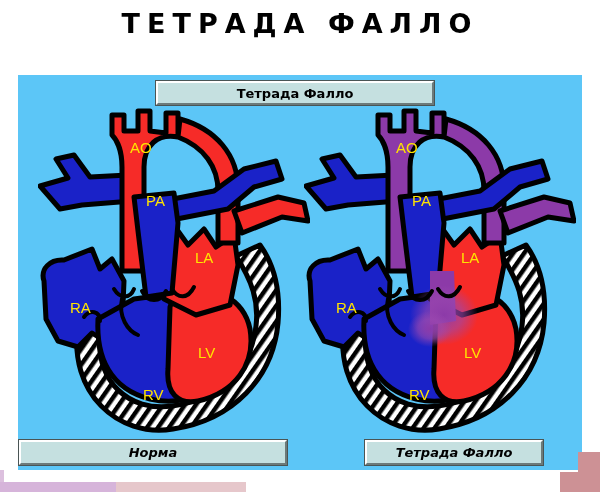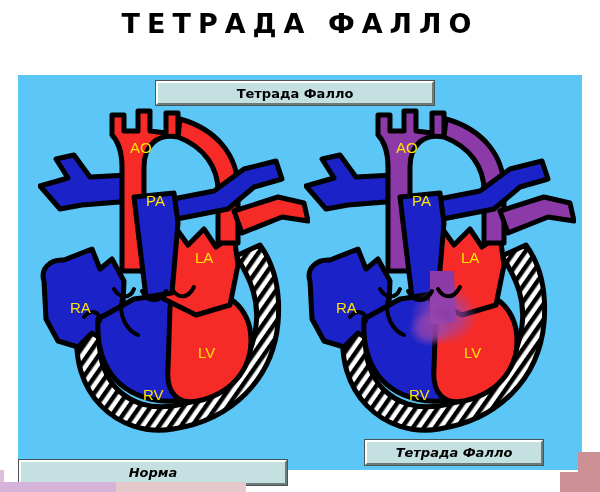--- a/index.html
+++ b/index.html
@@ -48,21 +48,20 @@
   }
   .box-header{
     left:138px; top:6px; width:278px; height:24px;
     font-size:13px; font-weight:bold;
     font-family:"DejaVu Sans", sans-serif;
   }
   .box-cap-left{
     left:1px; top:365px; width:268px; height:25px;
     font-size:13px; font-weight:bold; font-style:italic;
     font-family:"DejaVu Sans", sans-serif;
-    margin-top:20px;
   }
   .box-cap-right{
     left:347px; top:365px; width:178px; height:25px;
     font-size:13px; font-weight:bold; font-style:italic;
     font-family:"DejaVu Sans", sans-serif;
   }
 
   
   .heart{position:absolute;top:18px;width:272px;height:340px;}
   .heart-left{left:20px;}

